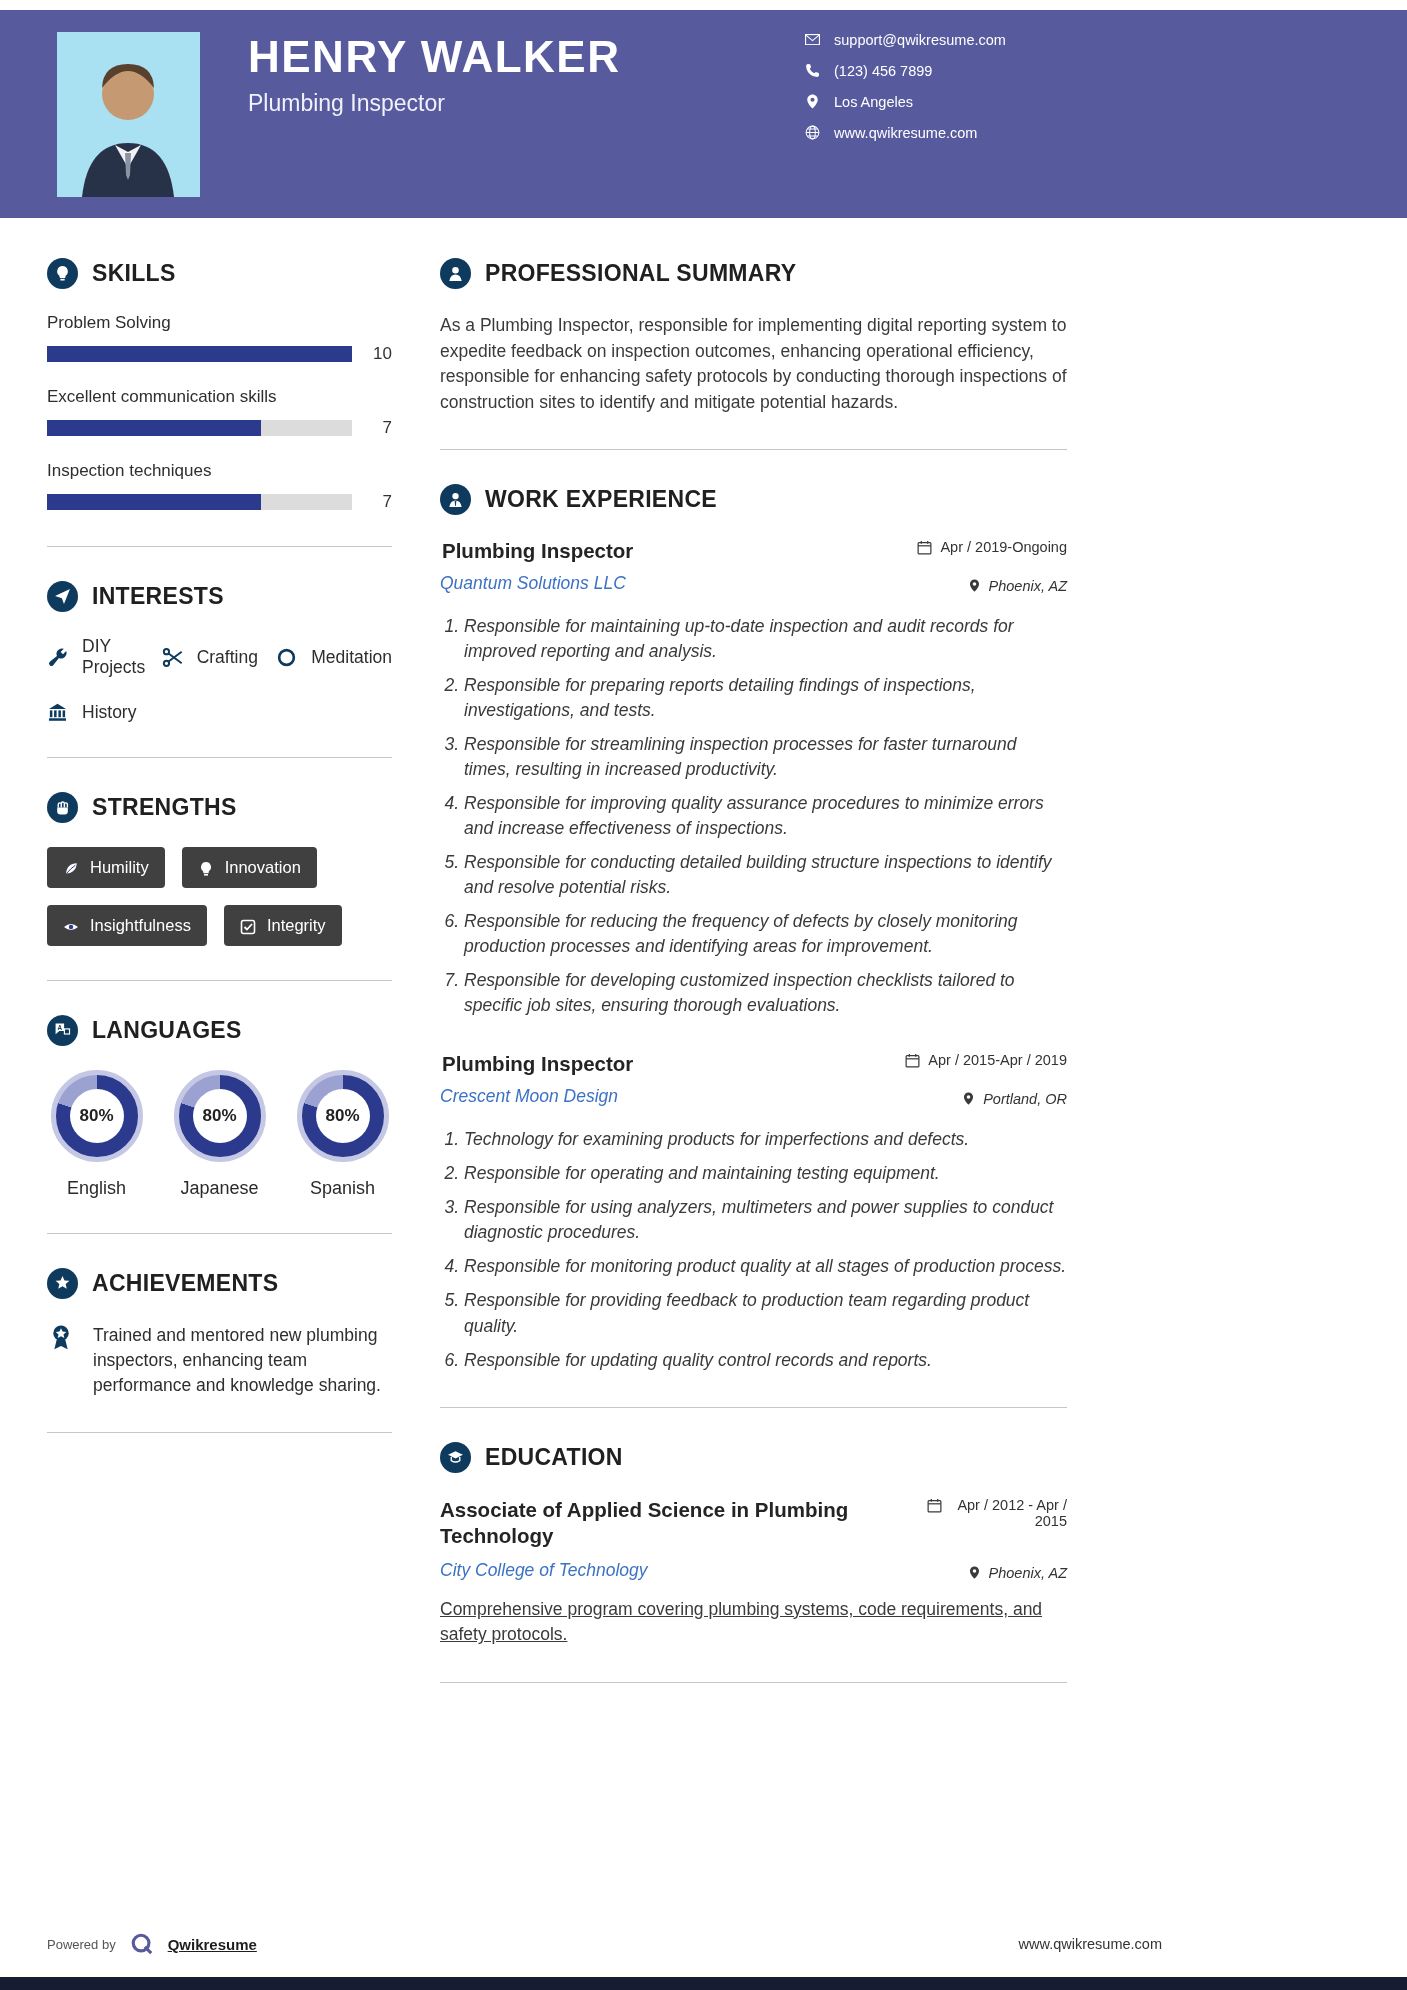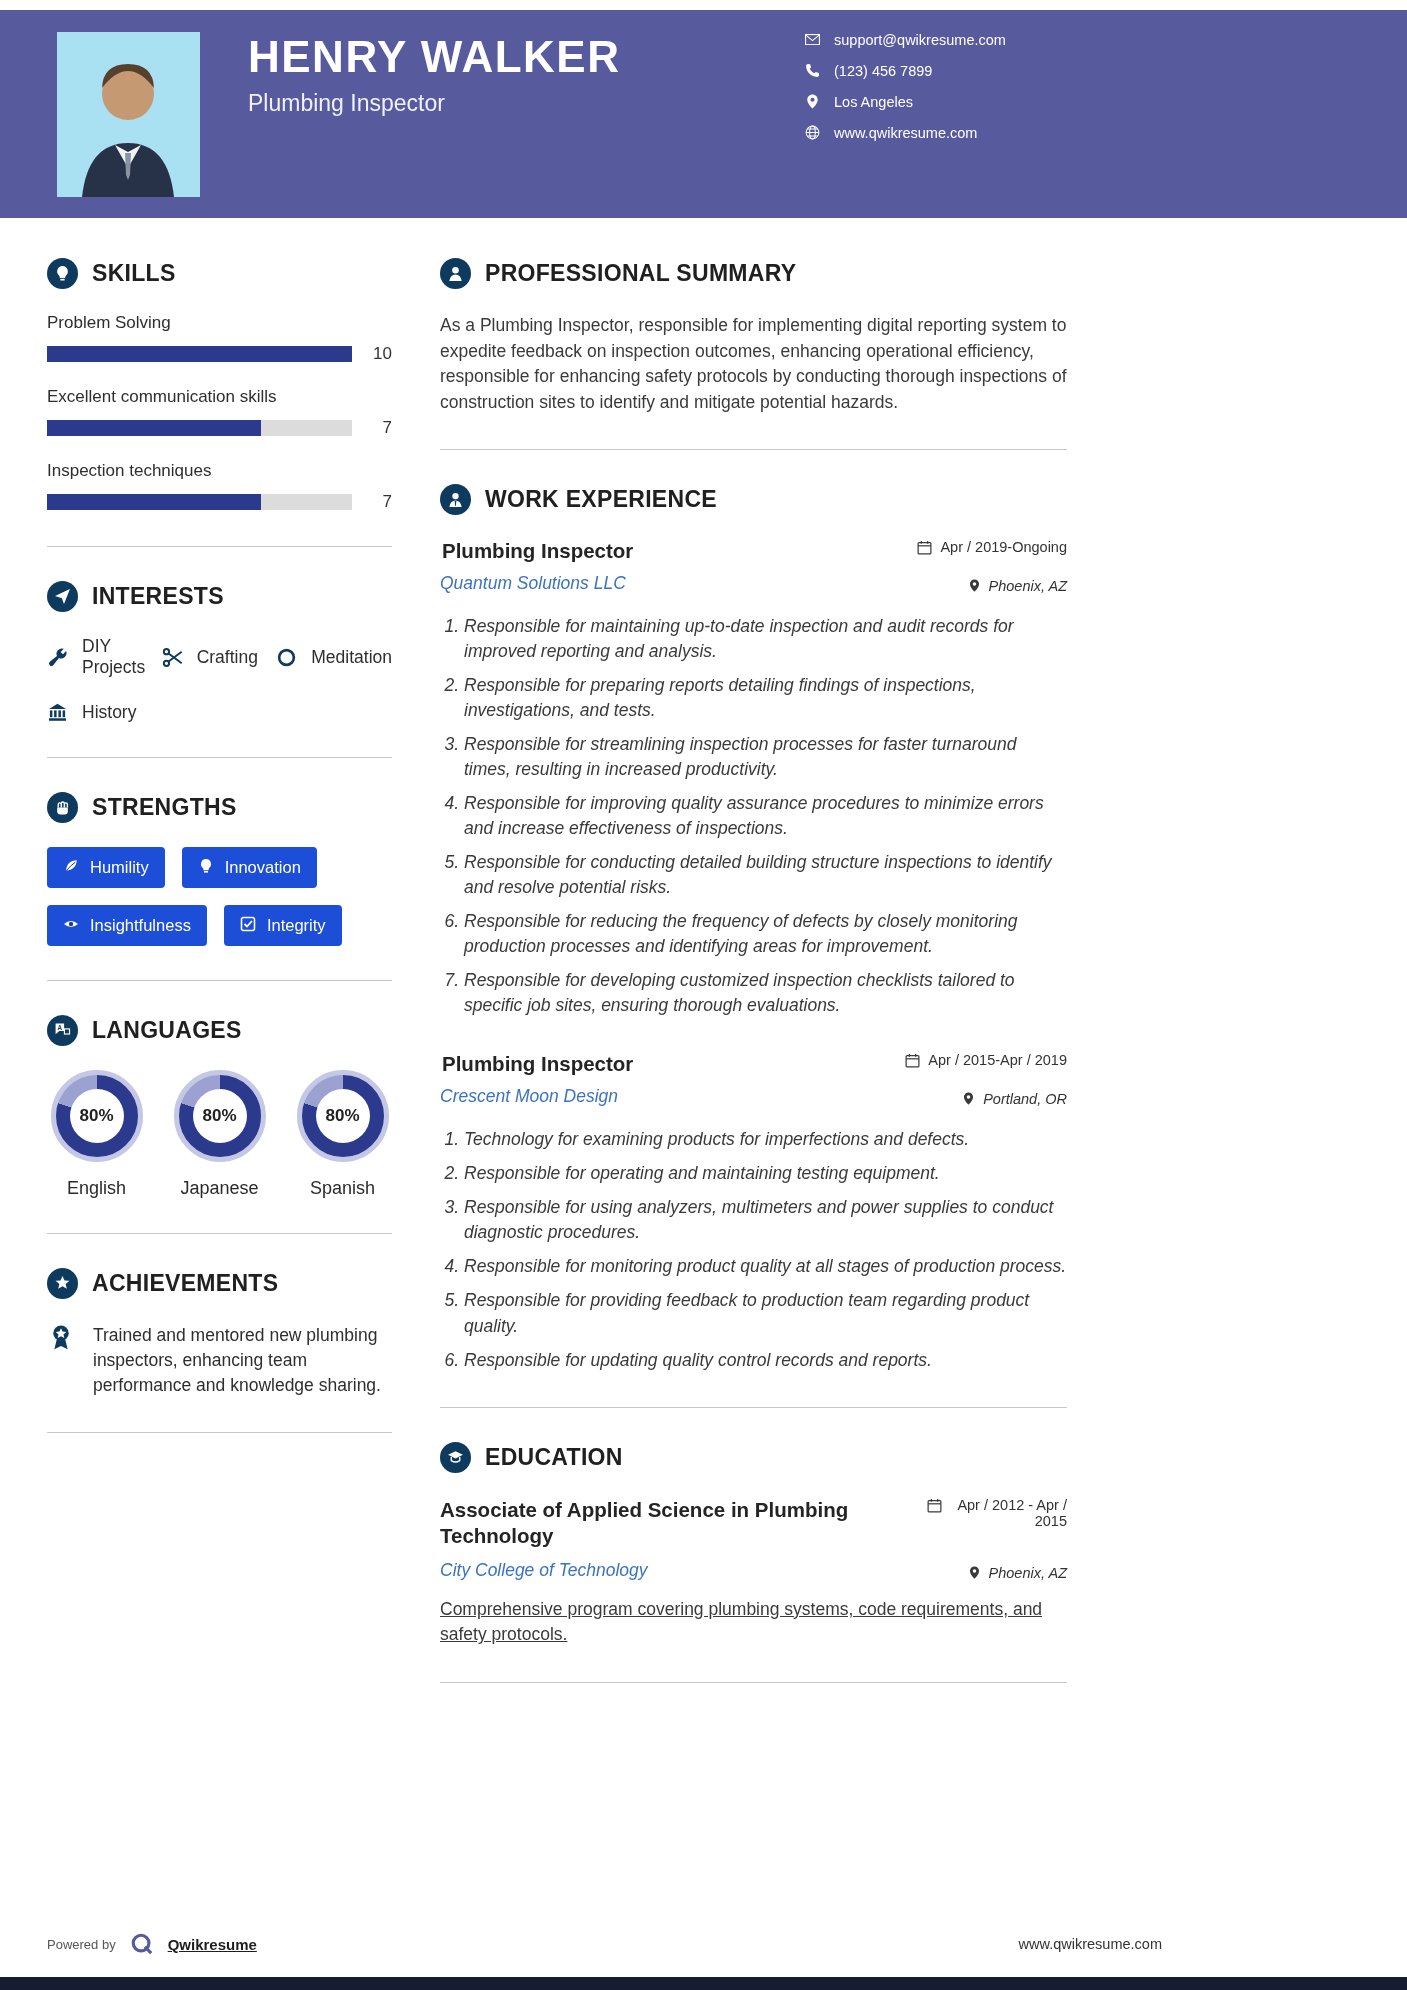--- a/index.html
+++ b/index.html
@@ -39,21 +39,21 @@
   .skill-fill{height:100%;background:#2b3a8d;}
   .skill-value{font-size:17px;color:#333;width:26px;text-align:right;}
 
   
   .interest-grid{display:grid;grid-template-columns:1fr 1fr 1fr;row-gap:24px;column-gap:8px;}
   .interest-item{display:flex;align-items:center;gap:14px;font-size:17.5px;color:#2e2e2e;}
   .interest-item svg{width:21px;height:21px;flex:none;}
 
   
   .chips{display:flex;flex-wrap:wrap;gap:17px;}
-  .chip{background:#1d4ed8;color:#fff;font-size:16.5px;padding:11px 16px;border-radius:4px;display:flex;align-items:flex-start;gap:11px;}
+  .chip{background:#404040;color:#fff;font-size:16.5px;padding:11px 16px;border-radius:4px;display:flex;align-items:flex-end;gap:11px;}
   .chip svg{width:16px;height:16px;flex:none;}
 
   
   .donuts{display:flex;gap:24px;}
   .donut-wrap{width:99px;display:flex;flex-direction:column;align-items:center;}
   .donut{width:92px;height:92px;border-radius:50%;border:5px solid #c4c8e4;position:relative;box-sizing:border-box;background:#2b3a8d;}
   .donut-hole{position:absolute;left:50%;top:50%;transform:translate(-50%,-50%);width:54px;height:54px;border-radius:50%;background:#fff;display:flex;align-items:center;justify-content:center;font-size:17px;font-weight:700;color:#222;}
   .donut-label{margin-top:16px;font-size:18px;color:#2b2b2b;}
 
   

